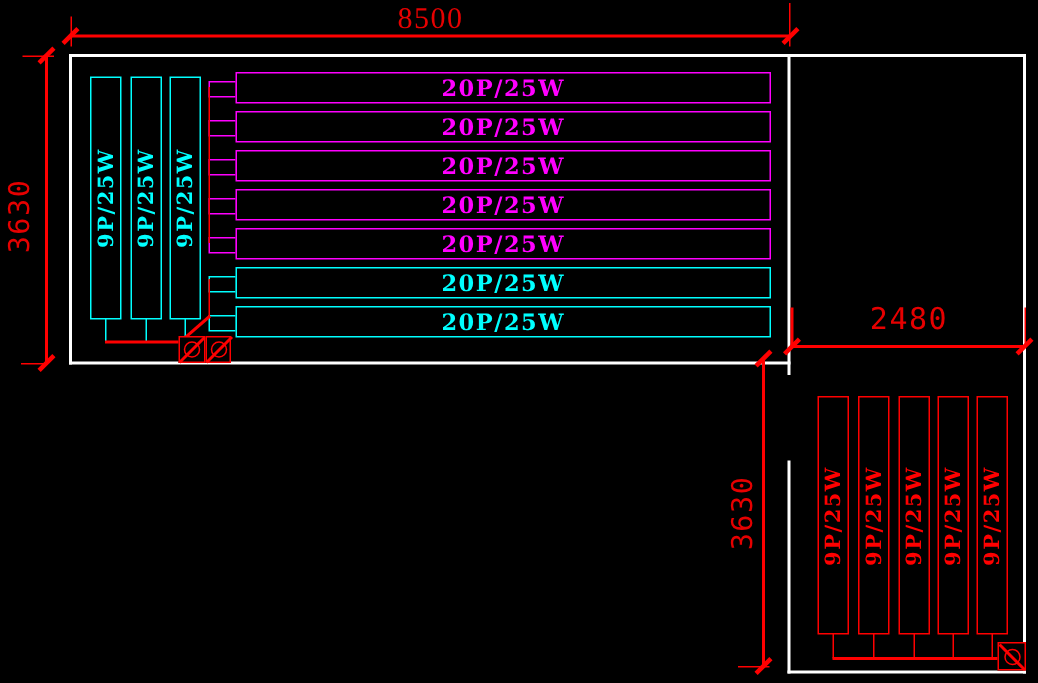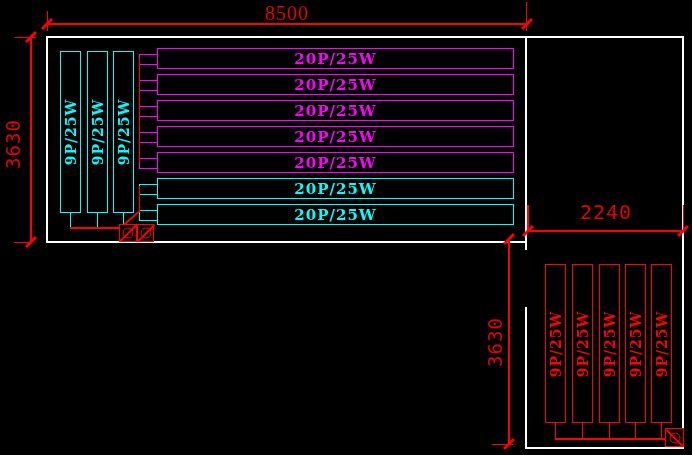--- a/index.html
+++ b/index.html
@@ -69,21 +69,21 @@
     <div class="tick" style="left:31px;top:242px;"></div>
     <div class="dimtext vert" style="left:13px;top:144px;">3630</div>
   </div>
 
   <div>
     <div class="rline" style="left:527px;top:230px;width:157px;height:1.5px;"></div>
     <div class="rline" style="left:527px;top:205px;width:1.5px;height:26px;"></div>
     <div class="rline" style="left:682.5px;top:205px;width:1.5px;height:26px;"></div>
     <div class="tick" style="left:528px;top:231px;"></div>
     <div class="tick" style="left:683px;top:231px;"></div>
-    <div class="dimtext" style="left:606px;top:212px;">2240</div>
+    <div class="dimtext" style="left:606px;top:212px;">2480</div>
   </div>
 
   <div>
     <div class="rline" style="left:508px;top:238px;width:1.5px;height:207px;"></div>
     <div class="rline" style="left:492px;top:443.5px;width:21px;height:1.5px;"></div>
     <div class="tick" style="left:509px;top:239px;"></div>
     <div class="tick" style="left:509px;top:444px;"></div>
     <div class="dimtext vert" style="left:495px;top:342px;">3630</div>
   </div>
 

